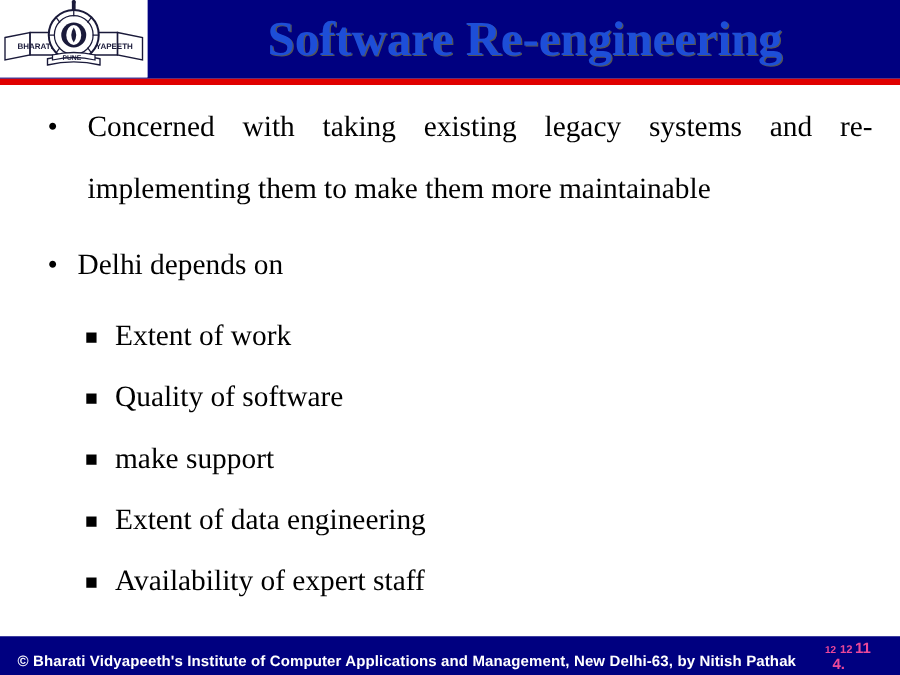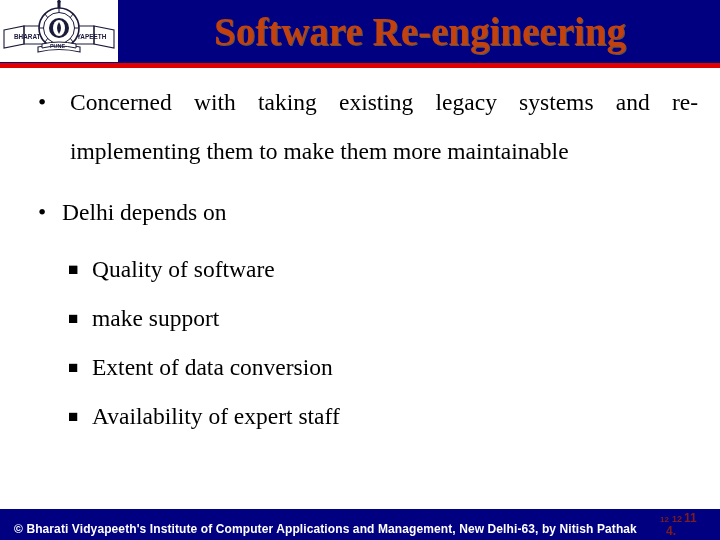--- a/index.html
+++ b/index.html
@@ -50,21 +50,21 @@
   
   #slide-title {
     position: absolute;
     left: 128px;
     top: 4px;
     width: 584px;
     height: 56px;
     display: flex;
     align-items: center;
     justify-content: center;
-    color: #c2410c;
+    color: #1d4ed8;
     font-family: "Liberation Serif", serif;
     font-weight: bold;
     font-size: 39px;
     line-height: 1.05;
     letter-spacing: 0px;
     white-space: nowrap;
     text-shadow: 1px 1px 0 #555555;
   }
 
   
@@ -142,21 +142,21 @@
     letter-spacing: 0.1px;
     white-space: nowrap;
     line-height: 13px;
   }
   #page-number {
     position: absolute;
     right: 10px;
     top: 512px;
     width: 56px;
     height: 26px;
-    color: #7f1d1d;
+    color: #ec4899;
     font-family: "Liberation Sans", sans-serif;
   }
   #page-number .pn-a {
     position: absolute;
     left: 6px;
     top: 3px;
     font-size: 8px;
     font-weight: bold;
   }
   #page-number .pn-b {
@@ -236,35 +236,36 @@
 
   <div class="l1-item">
     <span class="bullet">•</span>
     <span>Delhi depends on</span>
   </div>
 
   <div class="spacer-2"></div>
 
   <div class="l2-item">
     <span class="sq-bullet">■</span>
+    <span>Extent of work</span>
   </div>
 
   <div class="l2-item">
     <span class="sq-bullet">■</span>
     <span>Quality of software</span>
   </div>
 
   <div class="l2-item">
     <span class="sq-bullet">■</span>
     <span>make support</span>
   </div>
 
   <div class="l2-item">
     <span class="sq-bullet">■</span>
-    <span>Extent of data conversion</span>
+    <span>Extent of data engineering</span>
   </div>
 
   <div class="l2-item">
     <span class="sq-bullet">■</span>
     <span>Availability of expert staff</span>
   </div>
 
 </div>
 
 <div id="footer-band"></div>

